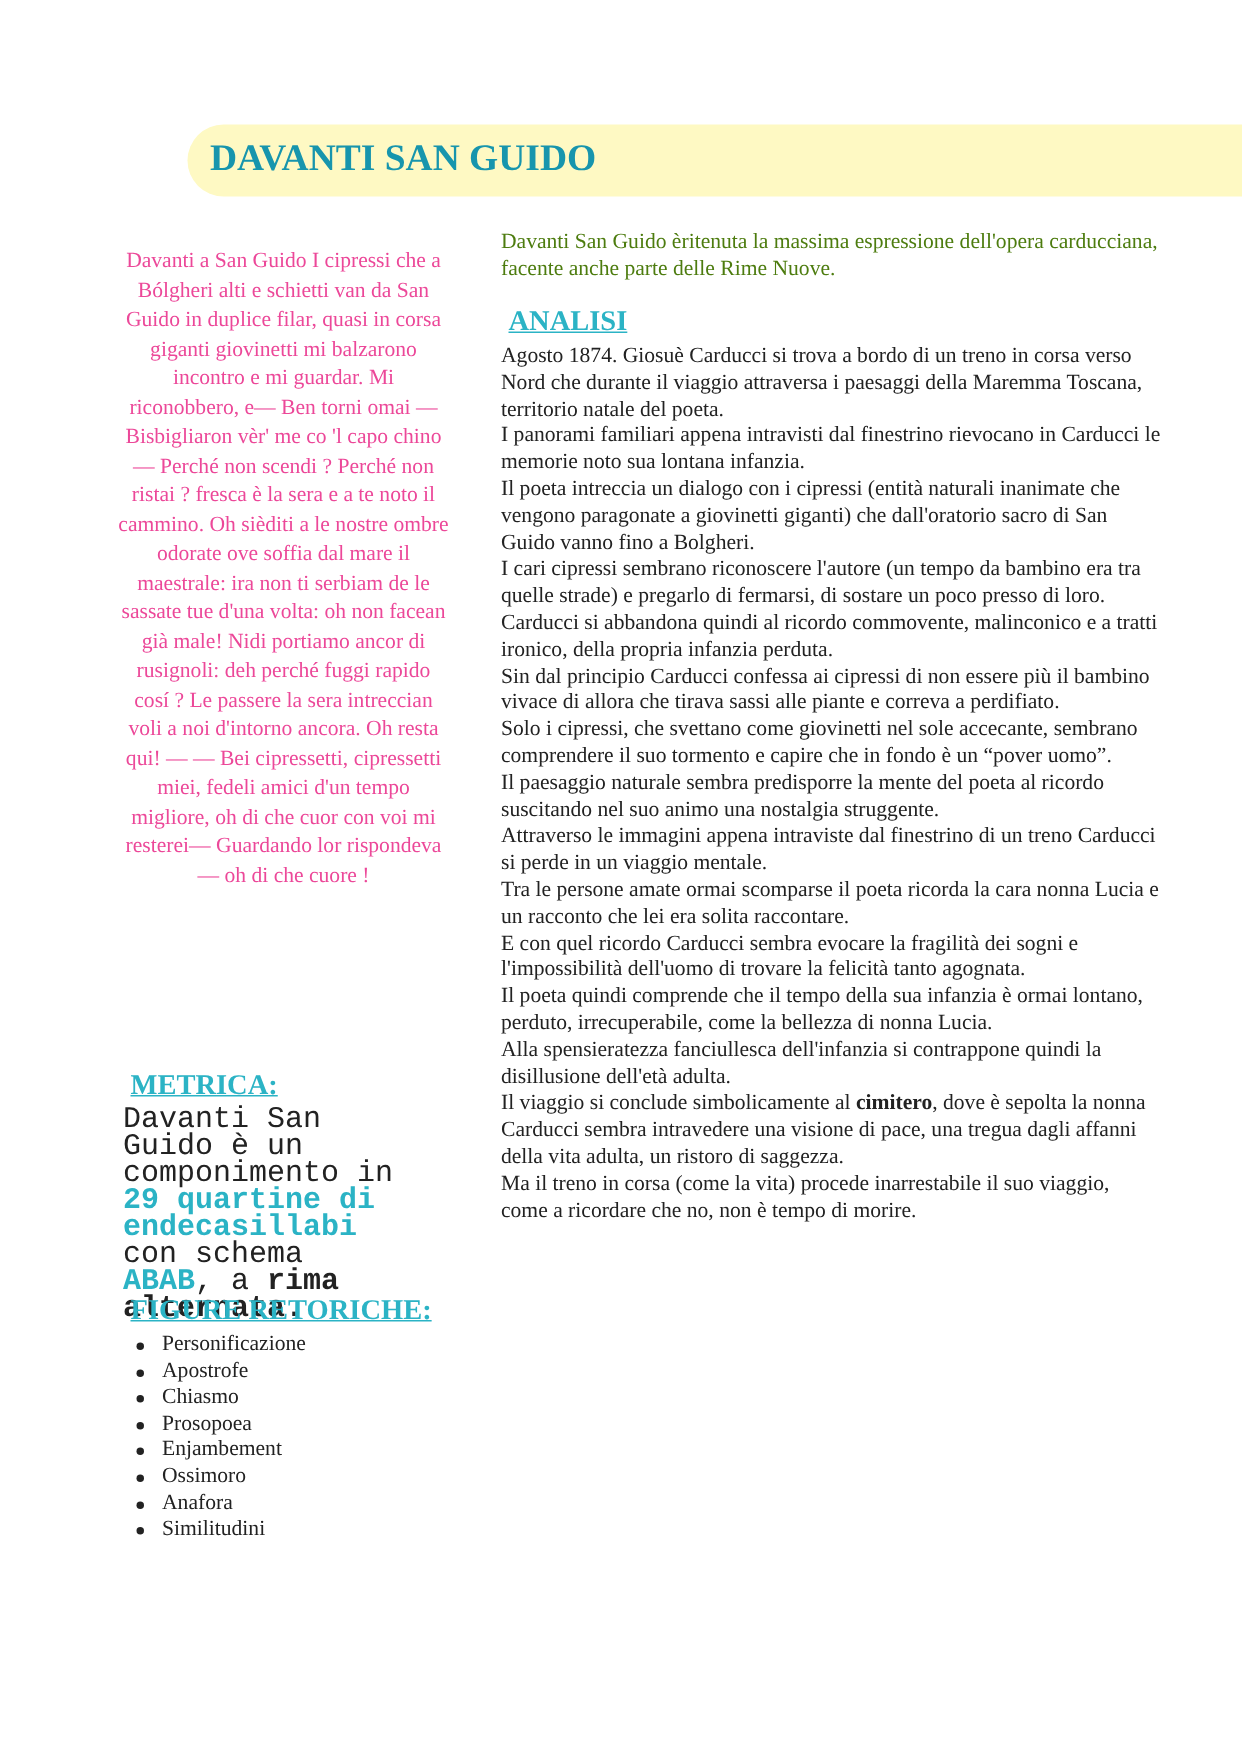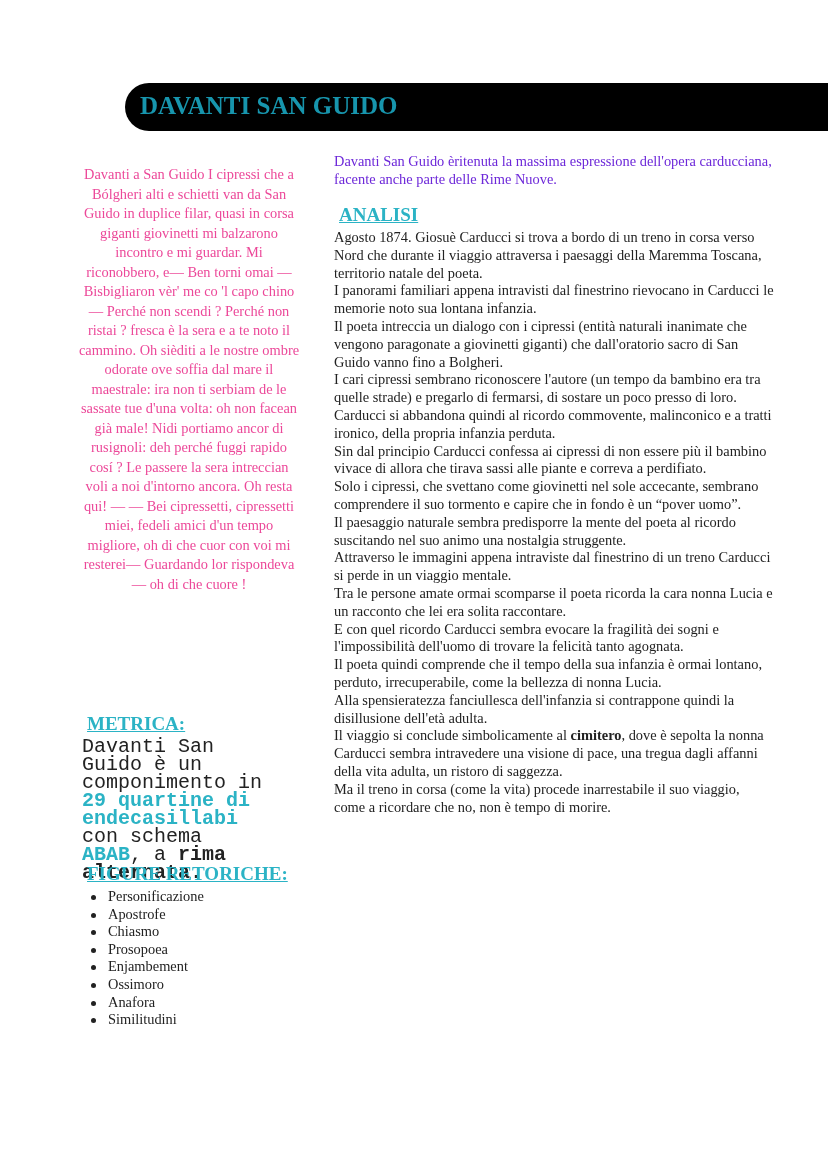--- a/index.html
+++ b/index.html
@@ -14,21 +14,21 @@
       overflow: hidden;
       font-family: "DejaVu Serif", "Liberation Serif", serif;
       color: #1a1a1a;
     }
     .header-band {
       position: absolute;
       left: 125px;
       top: 83px;
       width: 703px;
       height: 48px;
-      background: #000000;
+      background: #fef9c3;
       border-radius: 24px 0 0 24px;
     }
     .header-title {
       position: absolute;
       left: 15px;
       top: 9px;
       font-family: "Liberation Serif", serif;
       font-weight: bold;
       font-size: 25px;
       letter-spacing: 0px;
@@ -110,21 +110,21 @@
       position: absolute;
       left: 334px;
       top: 152px;
       width: 440px;
     }
     .intro {
       font-family: "Liberation Serif", serif;
       font-size: 14.4px;
       line-height: 18px;
       margin: 0 0 18px 0;
-      color: #6d28d9;
+      color: #4d7c0f;
     }
     .analysis p {
       font-family: "Liberation Serif", serif;
       font-size: 14.4px;
       line-height: 17.8px;
       margin: 0;
       color: #222;
     }
   </style>
 </head>

